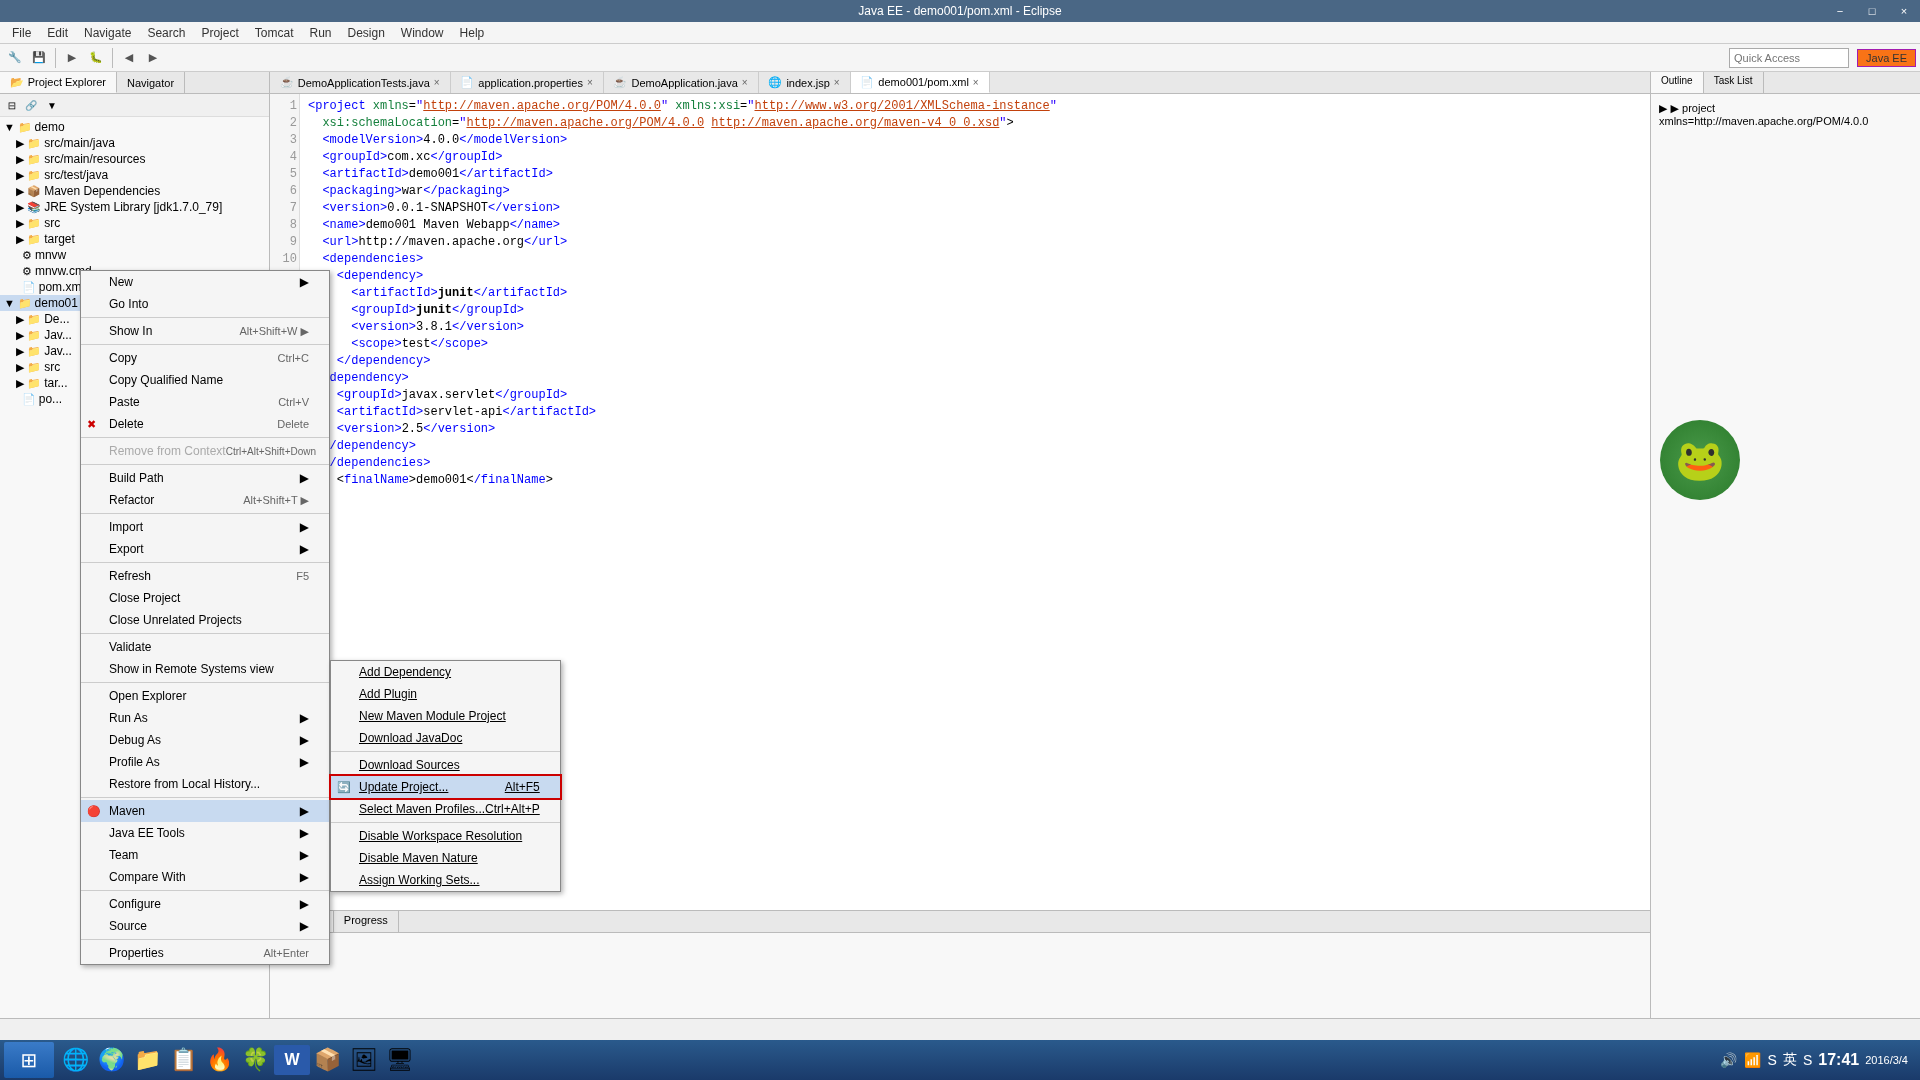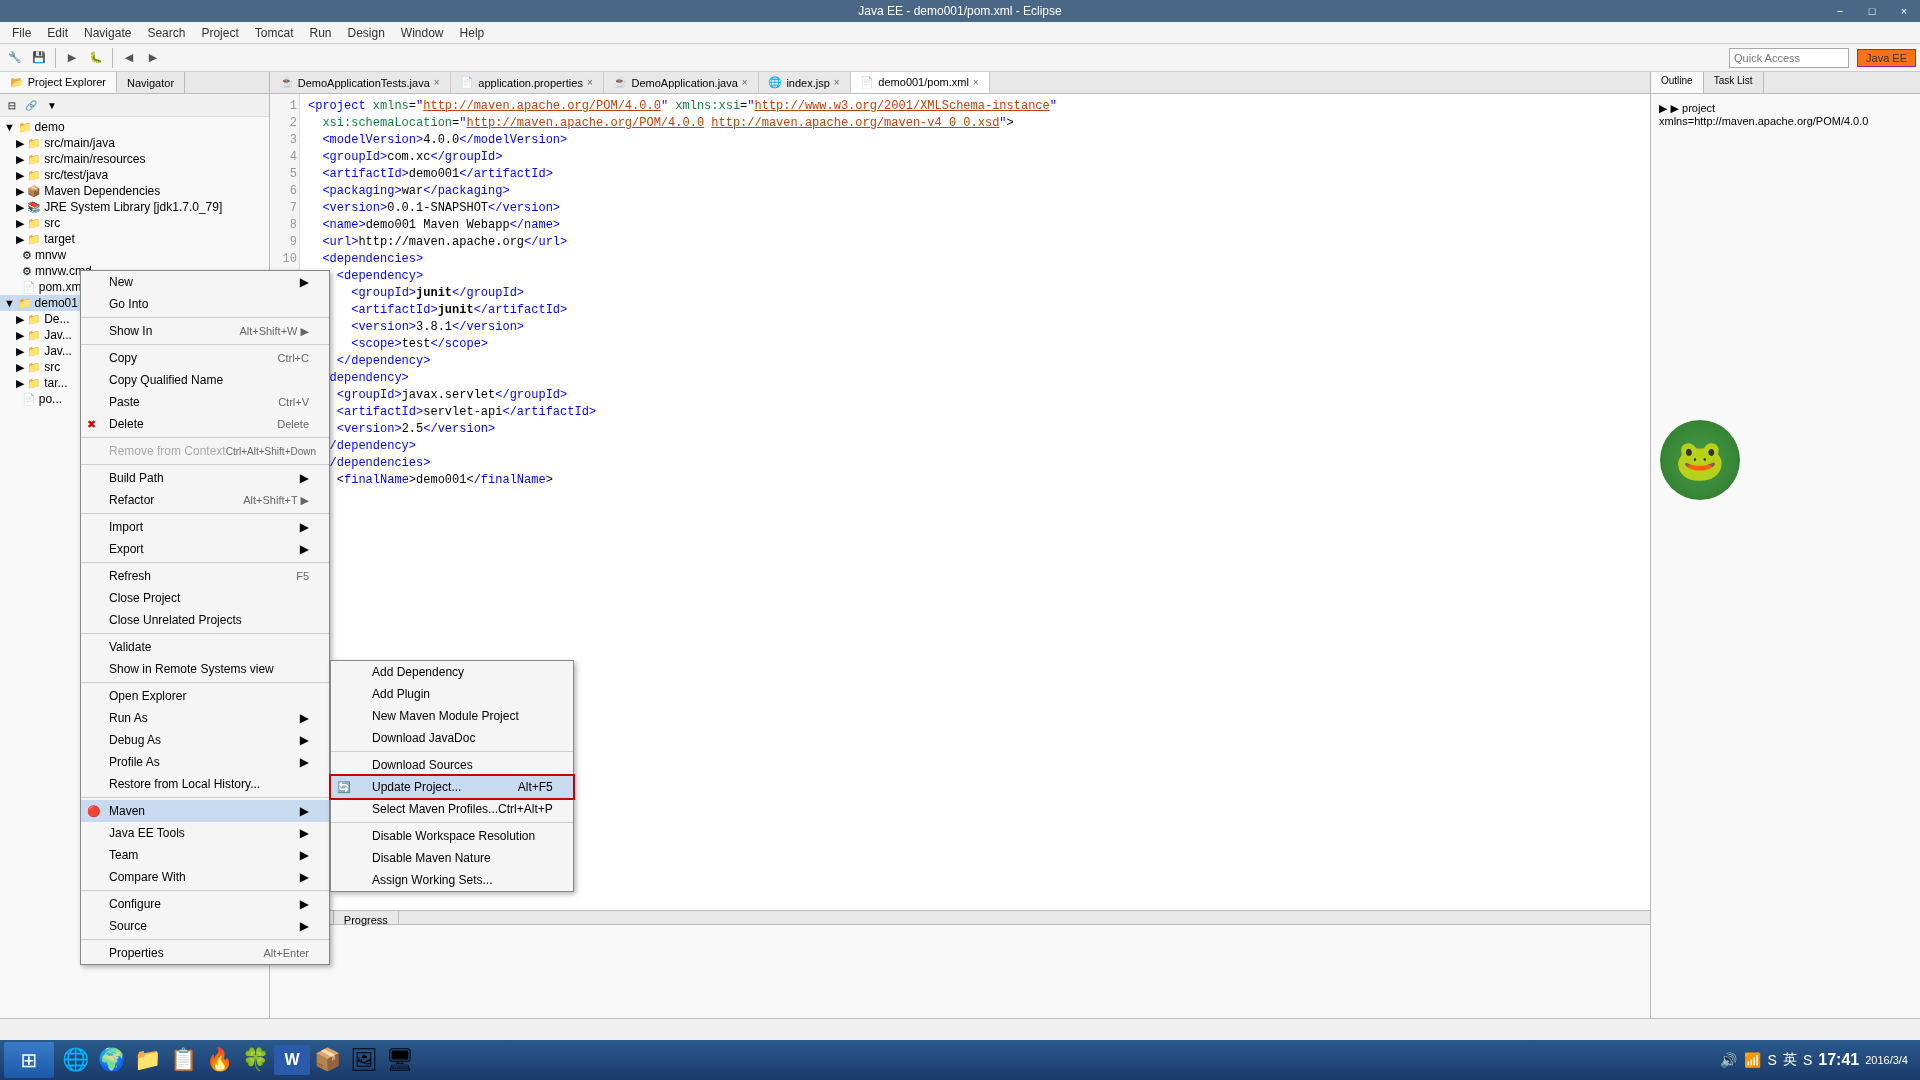--- a/index.html
+++ b/index.html
@@ -66,30 +66,30 @@
 
     
     .context-menu { position: absolute; background: #f5f5f5; border: 1px solid #888; box-shadow: 2px 2px 5px rgba(0,0,0,0.3); z-index: 1000; min-width: 240px; }
     .context-menu .cm-item { padding: 4px 20px 4px 28px; cursor: pointer; display: flex; align-items: center; justify-content: space-between; font-size: 12px; white-space: nowrap; position: relative; }
     .context-menu .cm-separator { height: 1px; background: #ccc; margin: 2px 0; }
     .context-menu .cm-shortcut { color: #666; font-size: 11px; margin-left: 20px; }
     .context-menu .cm-item-icon { position: absolute; left: 6px; font-size: 11px; }
 
     
     .submenu { position: absolute; left: 100%; top: 0; background: #f5f5f5; border: 1px solid #888; box-shadow: 2px 2px 5px rgba(0,0,0,0.3); min-width: 200px; z-index: 1001; }
-    .submenu .cm-item { padding: 4px 20px 4px 41px; cursor: pointer; display: flex; align-items: center; justify-content: space-between; font-size: 12px; white-space: nowrap; }
+    .submenu .cm-item { padding: 4px 20px 4px 28px; cursor: pointer; display: flex; align-items: center; justify-content: space-between; font-size: 12px; white-space: nowrap; text-decoration: underline; }
     .submenu .cm-item.selected-highlight { background: #c8daf0; outline: 2px solid #cc0000; }
     .submenu .cm-separator { height: 1px; background: #ccc; margin: 2px 0; }
 
     
     #status-bar { height: 22px; background: #f0f0f0; border-top: 1px solid #bbb; display: flex; align-items: center; padding: 0 8px; font-size: 11px; color: #333; justify-content: space-between; }
 
     
     #bottom-panel { height: 120px; border-top: 1px solid #bbb; background: #f8f8f8; display: flex; flex-direction: column; }
-    #bottom-tabs { display: flex; border-bottom: 1px solid #bbb; background: #e8e8e8; height: 14px; }
+    #bottom-tabs { display: flex; border-bottom: 1px solid #bbb; background: #e8e8e8; height: 22px; }
     #bottom-tabs .btab { padding: 3px 10px; font-size: 11px; cursor: pointer; border-right: 1px solid #bbb; }
     #bottom-tabs .btab.active { background: #f8f8f8; }
 
     
     #taskbar { position: fixed; bottom: 0; left: 0; right: 0; height: 40px; background: linear-gradient(to bottom, #2a5a8c, #1a3a6a); display: flex; align-items: center; padding: 0 4px; }
     #start-btn { width: 50px; height: 36px; background: linear-gradient(to bottom, #3a7bc8, #1a5aa8); border: none; color: white; font-size: 18px; cursor: pointer; display: flex; align-items: center; justify-content: center; border-radius: 2px; margin-right: 4px; }
     .taskbar-icon { width: 36px; height: 36px; display: flex; align-items: center; justify-content: center; cursor: pointer; border-radius: 3px; }
     #taskbar-right { margin-left: auto; display: flex; align-items: center; gap: 4px; color: white; font-size: 11px; padding-right: 8px; }
     .tray-icon { font-size: 14px; cursor: pointer; }
 
@@ -318,22 +318,22 @@
         <div class="code-line">  <span class="xml-attr">xsi:schemaLocation</span>=<span class="xml-value">"<span class="xml-url">http://maven.apache.org/POM/4.0.0</span> <span class="xml-url">http://maven.apache.org/maven-v4_0_0.xsd</span>"</span>&gt;</div>
         <div class="code-line">  <span class="xml-tag">&lt;modelVersion&gt;</span>4.0.0<span class="xml-tag">&lt;/modelVersion&gt;</span></div>
         <div class="code-line">  <span class="xml-tag">&lt;groupId&gt;</span>com.xc<span class="xml-tag">&lt;/groupId&gt;</span></div>
         <div class="code-line">  <span class="xml-tag">&lt;artifactId&gt;</span>demo001<span class="xml-tag">&lt;/artifactId&gt;</span></div>
         <div class="code-line">  <span class="xml-tag">&lt;packaging&gt;</span>war<span class="xml-tag">&lt;/packaging&gt;</span></div>
         <div class="code-line">  <span class="xml-tag">&lt;version&gt;</span>0.0.1-SNAPSHOT<span class="xml-tag">&lt;/version&gt;</span></div>
         <div class="code-line">  <span class="xml-tag">&lt;name&gt;</span>demo001 Maven Webapp<span class="xml-tag">&lt;/name&gt;</span></div>
         <div class="code-line">  <span class="xml-tag">&lt;url&gt;</span>http://maven.apache.org<span class="xml-tag">&lt;/url&gt;</span></div>
         <div class="code-line">  <span class="xml-tag">&lt;dependencies&gt;</span></div>
         <div class="code-line">    <span class="xml-tag">&lt;dependency&gt;</span></div>
+        <div class="code-line">      <span class="xml-tag">&lt;artifactId&gt;</span><strong>junit</strong><span class="xml-tag">&lt;/artifactId&gt;</span></div>
         <div class="code-line">      <span class="xml-tag">&lt;groupId&gt;</span><strong>junit</strong><span class="xml-tag">&lt;/groupId&gt;</span></div>
-        <div class="code-line">      <span class="xml-tag">&lt;artifactId&gt;</span><strong>junit</strong><span class="xml-tag">&lt;/artifactId&gt;</span></div>
         <div class="code-line">      <span class="xml-tag">&lt;version&gt;</span>3.8.1<span class="xml-tag">&lt;/version&gt;</span></div>
         <div class="code-line">      <span class="xml-tag">&lt;scope&gt;</span>test<span class="xml-tag">&lt;/scope&gt;</span></div>
         <div class="code-line">    <span class="xml-tag">&lt;/dependency&gt;</span></div>
         <div class="code-line">  <span class="xml-tag">&lt;dependency&gt;</span></div>
         <div class="code-line">    <span class="xml-tag">&lt;groupId&gt;</span>javax.servlet<span class="xml-tag">&lt;/groupId&gt;</span></div>
         <div class="code-line">    <span class="xml-tag">&lt;artifactId&gt;</span>servlet-api<span class="xml-tag">&lt;/artifactId&gt;</span></div>
         <div class="code-line">    <span class="xml-tag">&lt;version&gt;</span>2.5<span class="xml-tag">&lt;/version&gt;</span></div>
         <div class="code-line">  <span class="xml-tag">&lt;/dependency&gt;</span></div>
         <div class="code-line">  <span class="xml-tag">&lt;/dependencies&gt;</span></div>
         <div class="code-line"></div>

